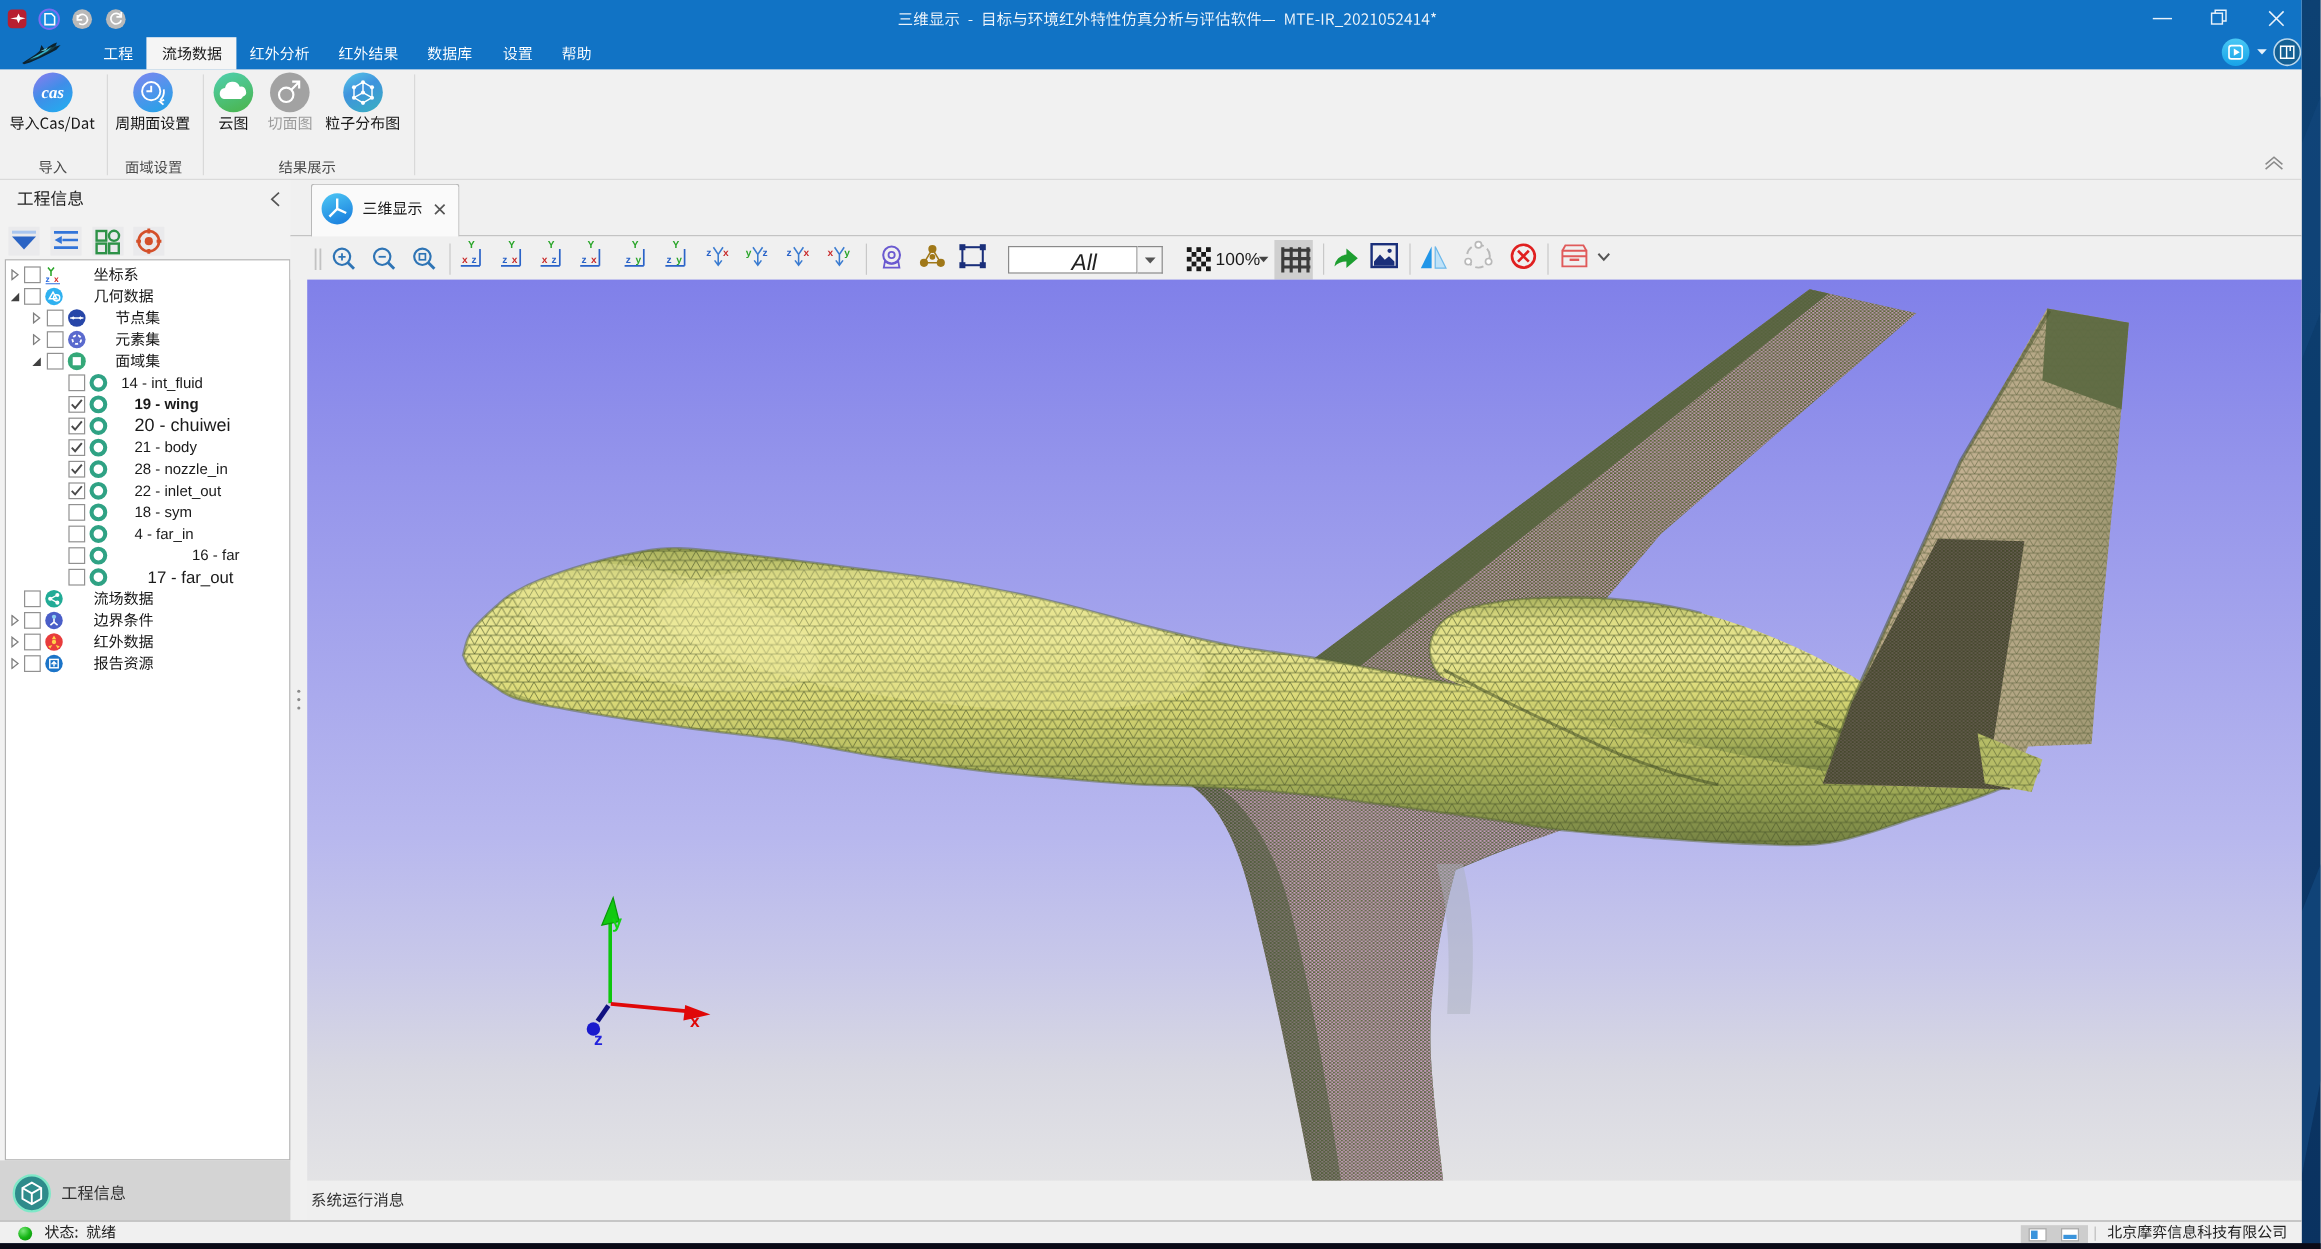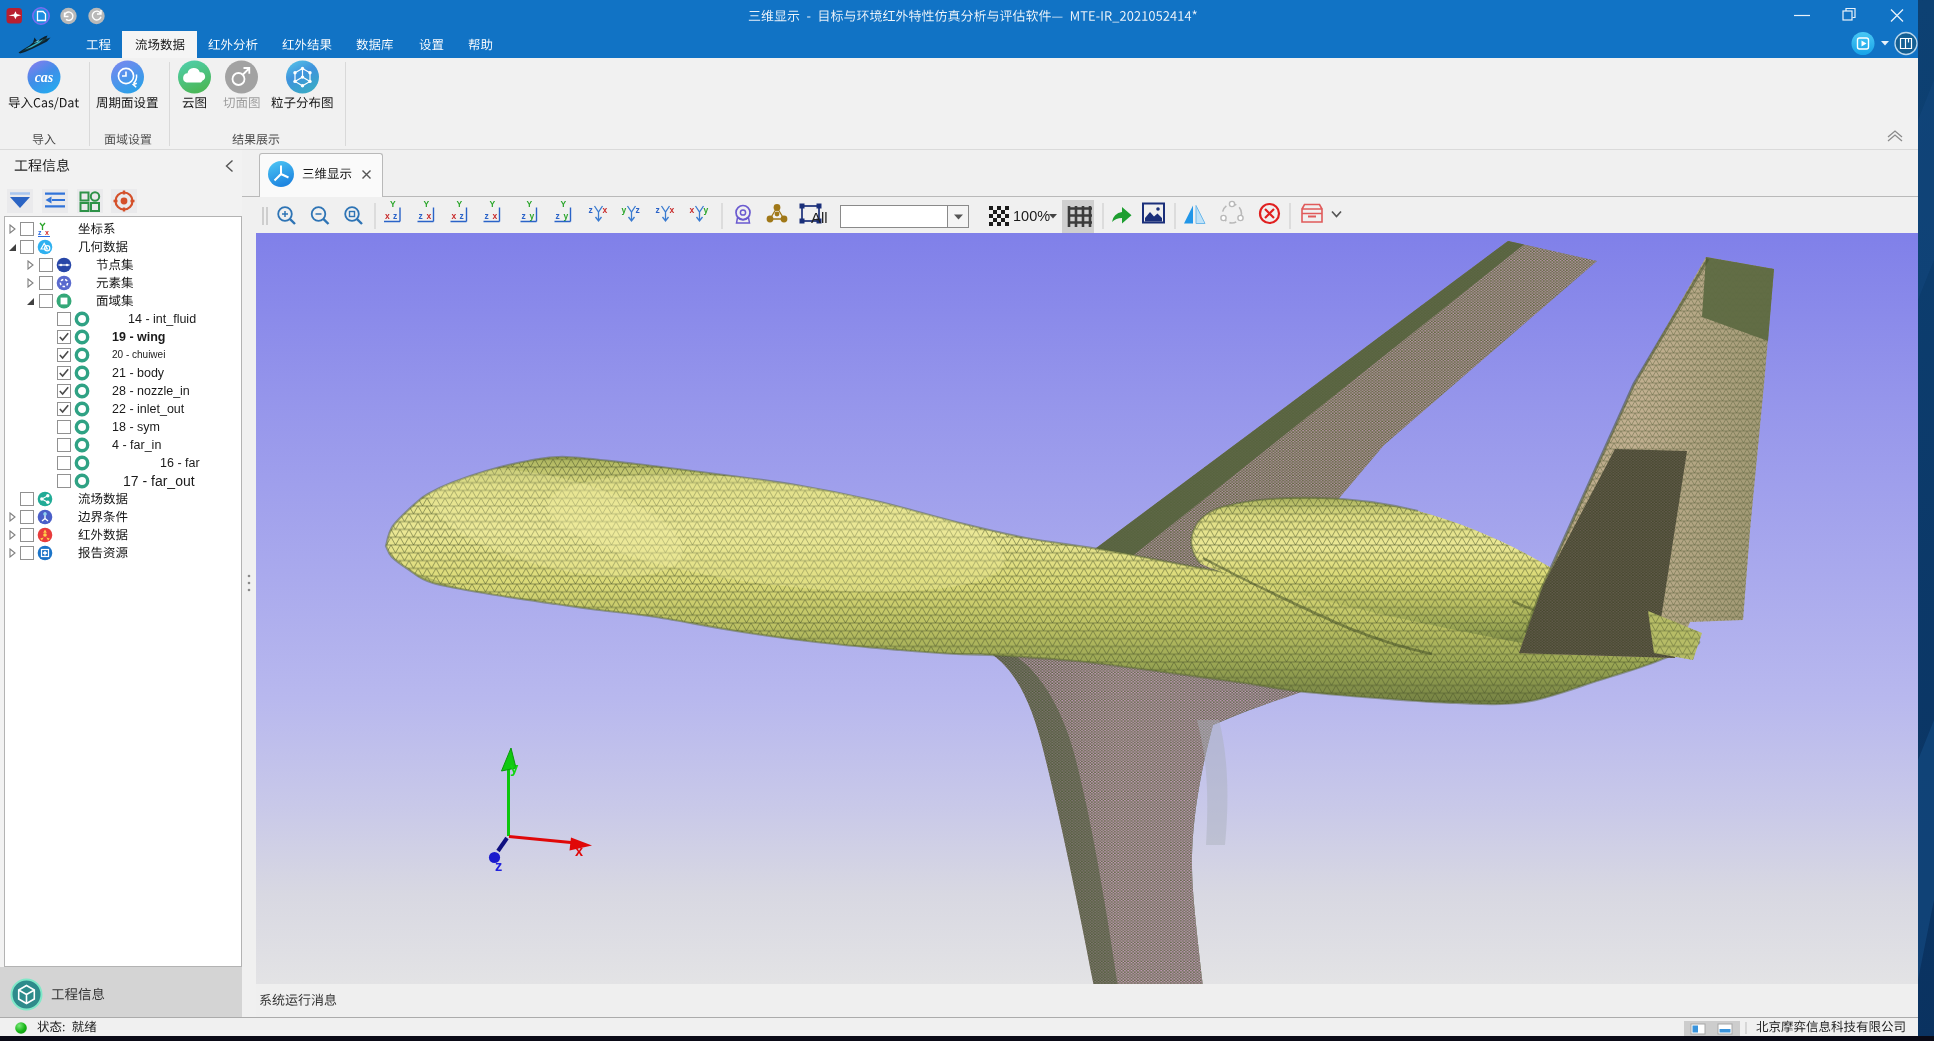--- a/index.html
+++ b/index.html
@@ -263,37 +263,37 @@
    <rect x="4.6" y="4.6" width="6.8" height="6.8" fill="#fff"></rect>
       </g>
     </svg>
 <svg style="position:absolute;left:96.0px;top:294.2px;" width="37.5" height="14.0" viewBox="0 -900.0 3000 1120.0">
       <path transform="scale(1,-1)" fill="#1a1a1a" d="M389 334H601V221H389ZM389 395V506H601V395ZM389 160H601V43H389ZM58 774V702H444C437 661 426 614 416 576H104V-80H176V-27H820V-80H896V576H493L532 702H945V774ZM176 43V506H320V43ZM820 43H670V506H820Z M1294 103 1313 31C1409 58 1536 95 1656 130L1649 193C1518 159 1383 123 1294 103ZM1415 468H1546V299H1415ZM1357 529V238H1607V529ZM1036 129 1064 55C1143 93 1241 143 1333 191L1312 258L1219 213V525H1310V596H1219V828H1149V596H1043V525H1149V180C1107 160 1068 142 1036 129ZM1862 529C1838 434 1806 347 1766 270C1752 369 1742 489 1737 623H1949V692H1895L1940 735C1914 765 1861 808 1817 838L1774 800C1818 768 1868 723 1893 692H1735L1734 839H1662L1664 692H1327V623H1666C1673 452 1686 298 1710 177C1654 97 1585 30 1504 -22C1520 -33 1549 -58 1559 -71C1623 -26 1680 29 1730 91C1761 -15 1804 -79 1865 -79C1928 -79 1949 -36 1961 97C1945 104 1922 120 1907 136C1903 32 1894 -8 1874 -8C1838 -8 1807 57 1784 167C1847 266 1895 383 1930 515Z M2460 292V225H2054V162H2393C2297 90 2153 26 2029 -6C2046 -22 2067 -50 2079 -69C2207 -29 2357 47 2460 135V-79H2535V138C2637 52 2789 -23 2920 -61C2931 -42 2952 -15 2968 1C2843 31 2701 92 2605 162H2947V225H2535V292ZM2490 552V486H2247V552ZM2467 824C2483 797 2500 763 2512 734H2286C2307 765 2326 797 2343 827L2265 842C2221 754 2140 642 2030 558C2047 548 2072 526 2085 510C2116 536 2145 563 2172 591V271H2247V303H2919V363H2562V432H2849V486H2562V552H2846V606H2562V672H2887V734H2591C2578 766 2556 810 2534 843ZM2490 606H2247V672H2490ZM2490 432V363H2247V432Z"></path>
     </svg>
 <div class="abs" style="left:57px;top:312.0px;width:14px;height:14px;background:#fff;border:1px solid #919191;"></div>
 <svg class="abs" style="left:74px;top:311.0px" width="16" height="16" viewBox="0 0 16 16">
       <circle cx="8" cy="8" r="5.7" fill="none" stroke="#2fa284" stroke-width="3.4"></circle>
     </svg>
-<div class="abs" style="left:128px;top:311.0px;font-size:12.5px;color:#1a1a1a;line-height:16px;">14 - int_fluid</div>
+<div class="abs" style="left:101px;top:311.0px;font-size:12.5px;color:#1a1a1a;line-height:16px;">14 - int_fluid</div>
 <div class="abs" style="left:57px;top:330.0px;width:14px;height:14px;background:#fff;border:1px solid #919191;"></div>
     <svg class="abs" style="left:57px;top:330.0px" width="14" height="14" viewBox="0 0 14 14">
       <path d="M2.8 7 L5.6 10 L11.2 3.2" fill="none" stroke="#4a4a4a" stroke-width="1.6"></path>
     </svg>
 <svg class="abs" style="left:74px;top:329.0px" width="16" height="16" viewBox="0 0 16 16">
       <circle cx="8" cy="8" r="5.7" fill="none" stroke="#2fa284" stroke-width="3.4"></circle>
     </svg>
 <div class="abs" style="left:112px;top:329.0px;font-size:12.5px;color:#1a1a1a;line-height:16px;font-weight:bold;">19 - wing</div>
 <div class="abs" style="left:57px;top:348.0px;width:14px;height:14px;background:#fff;border:1px solid #919191;"></div>
     <svg class="abs" style="left:57px;top:348.0px" width="14" height="14" viewBox="0 0 14 14">
       <path d="M2.8 7 L5.6 10 L11.2 3.2" fill="none" stroke="#4a4a4a" stroke-width="1.6"></path>
     </svg>
 <svg class="abs" style="left:74px;top:347.0px" width="16" height="16" viewBox="0 0 16 16">
       <circle cx="8" cy="8" r="5.7" fill="none" stroke="#2fa284" stroke-width="3.4"></circle>
     </svg>
-<div class="abs" style="left:112px;top:347.0px;font-size:10px;color:#1a1a1a;line-height:16px;">20 - chuiwei</div>
+<div class="abs" style="left:112px;top:347.0px;font-size:15px;color:#1a1a1a;line-height:16px;">20 - chuiwei</div>
 <div class="abs" style="left:57px;top:366.0px;width:14px;height:14px;background:#fff;border:1px solid #919191;"></div>
     <svg class="abs" style="left:57px;top:366.0px" width="14" height="14" viewBox="0 0 14 14">
       <path d="M2.8 7 L5.6 10 L11.2 3.2" fill="none" stroke="#4a4a4a" stroke-width="1.6"></path>
     </svg>
 <svg class="abs" style="left:74px;top:365.0px" width="16" height="16" viewBox="0 0 16 16">
       <circle cx="8" cy="8" r="5.7" fill="none" stroke="#2fa284" stroke-width="3.4"></circle>
     </svg>
 <div class="abs" style="left:112px;top:365.0px;font-size:12.5px;color:#1a1a1a;line-height:16px;">21 - body</div>
 <div class="abs" style="left:57px;top:384.0px;width:14px;height:14px;background:#fff;border:1px solid #919191;"></div>
     <svg class="abs" style="left:57px;top:384.0px" width="14" height="14" viewBox="0 0 14 14">
@@ -483,21 +483,21 @@
       <rect x="802" y="206" width="17" height="15" fill="none" stroke="#1a2f7a" stroke-width="1.7"></rect>
       <g fill="#1a2f7a">
         <rect x="799.5" y="203.5" width="5" height="5"></rect>
         <rect x="816.5" y="203.5" width="5" height="5"></rect>
         <rect x="799.5" y="218.5" width="5" height="5"></rect>
         <rect x="816.5" y="218.5" width="5" height="5"></rect>
       </g>
     </svg>
 <div class="abs" style="left:840px;top:205px;width:108px;height:23px;background:#fff;border:1px solid #8a8a8a;"></div>
 <div class="abs" style="left:948px;top:205px;width:21px;height:23px;background:#f4f4f4;border:1px solid #8a8a8a;border-left:none;"></div>
-<div class="abs" style="left:811px;top:209px;font-size:15px;color:#222;">All</div>
+<div class="abs" style="left:893px;top:209px;font-size:19px;color:#222;font-style:italic;">All</div>
 <svg class="abs" style="left:952px;top:213px" width="13" height="8" viewBox="0 0 13 8">
       <path d="M2 1.5 l4.5 5 l4.5 -5 z" fill="#555"></path>
     </svg>
 <svg class="abs" style="left:0;top:0" width="1934" height="240" viewBox="0 0 1934 240">
       <g fill="#1a1a1a">
         <rect x="989" y="206" width="4" height="4"></rect>
         <rect x="989" y="214" width="4" height="4"></rect>
         <rect x="989" y="222" width="4" height="4"></rect>
         <rect x="993" y="210" width="4" height="4"></rect>
         <rect x="993" y="218" width="4" height="4"></rect>

